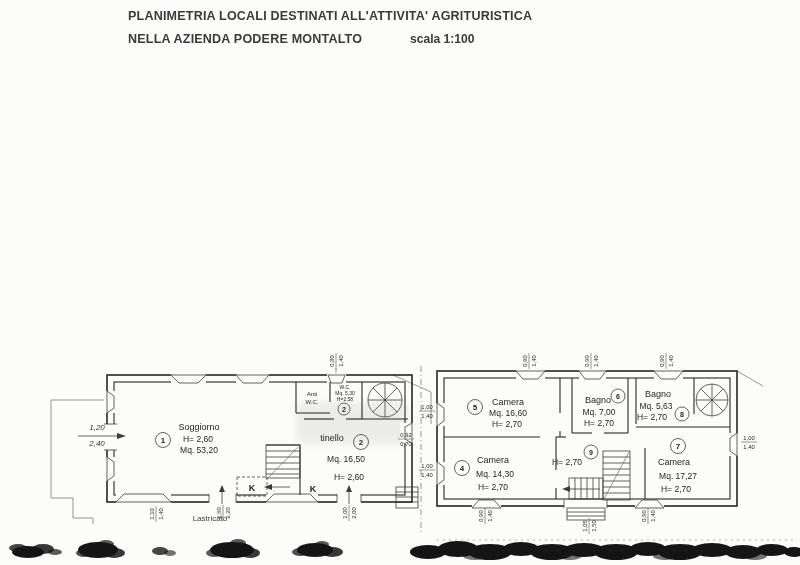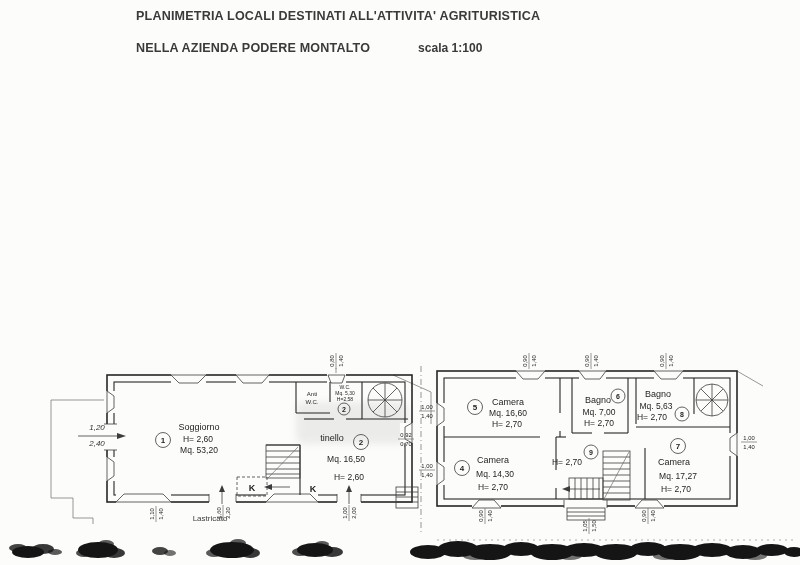--- a/index.html
+++ b/index.html
@@ -1,27 +1,27 @@
 <!DOCTYPE html>
 <html><head>
 <meta charset="utf-8">
 <style>
   html,body{margin:0;padding:0;}
   body{
     width:800px;height:565px;overflow:hidden;
     background:#fcfcfb;position:relative;
     font-family:"Liberation Sans",sans-serif;
   }
-  .header{position:absolute;left:136px;top:8px;color:#3a3a3a;}
+  .header{position:absolute;left:128px;top:8px;color:#3a3a3a;}
   .t1{
     font-weight:bold;font-size:13.5px;letter-spacing:.2px;
     transform:scaleX(.93);transform-origin:left;
     white-space:nowrap;color:#3a3a3a;
   }
-  .t2row{margin-top:17px;display:flex;align-items:baseline;}
+  .t2row{margin-top:8px;display:flex;align-items:baseline;}
   .scale-label{
     font-weight:bold;font-size:13px;color:#3a3a3a;margin-left:30px;
     transform:scaleX(.93);transform-origin:left;white-space:nowrap;
   }
   svg.plan{position:absolute;left:0;top:0;}
   svg text{font-family:"Liberation Sans",sans-serif;fill:#1e1e1e;}
   .wall{fill:none;stroke:#262626;stroke-width:1.6;}
   .w2{stroke-width:1.1;}
   .thin{fill:none;stroke:#3c3c3c;stroke-width:.8;}
   .xthin{fill:none;stroke:#6b6b6b;stroke-width:.7;}

